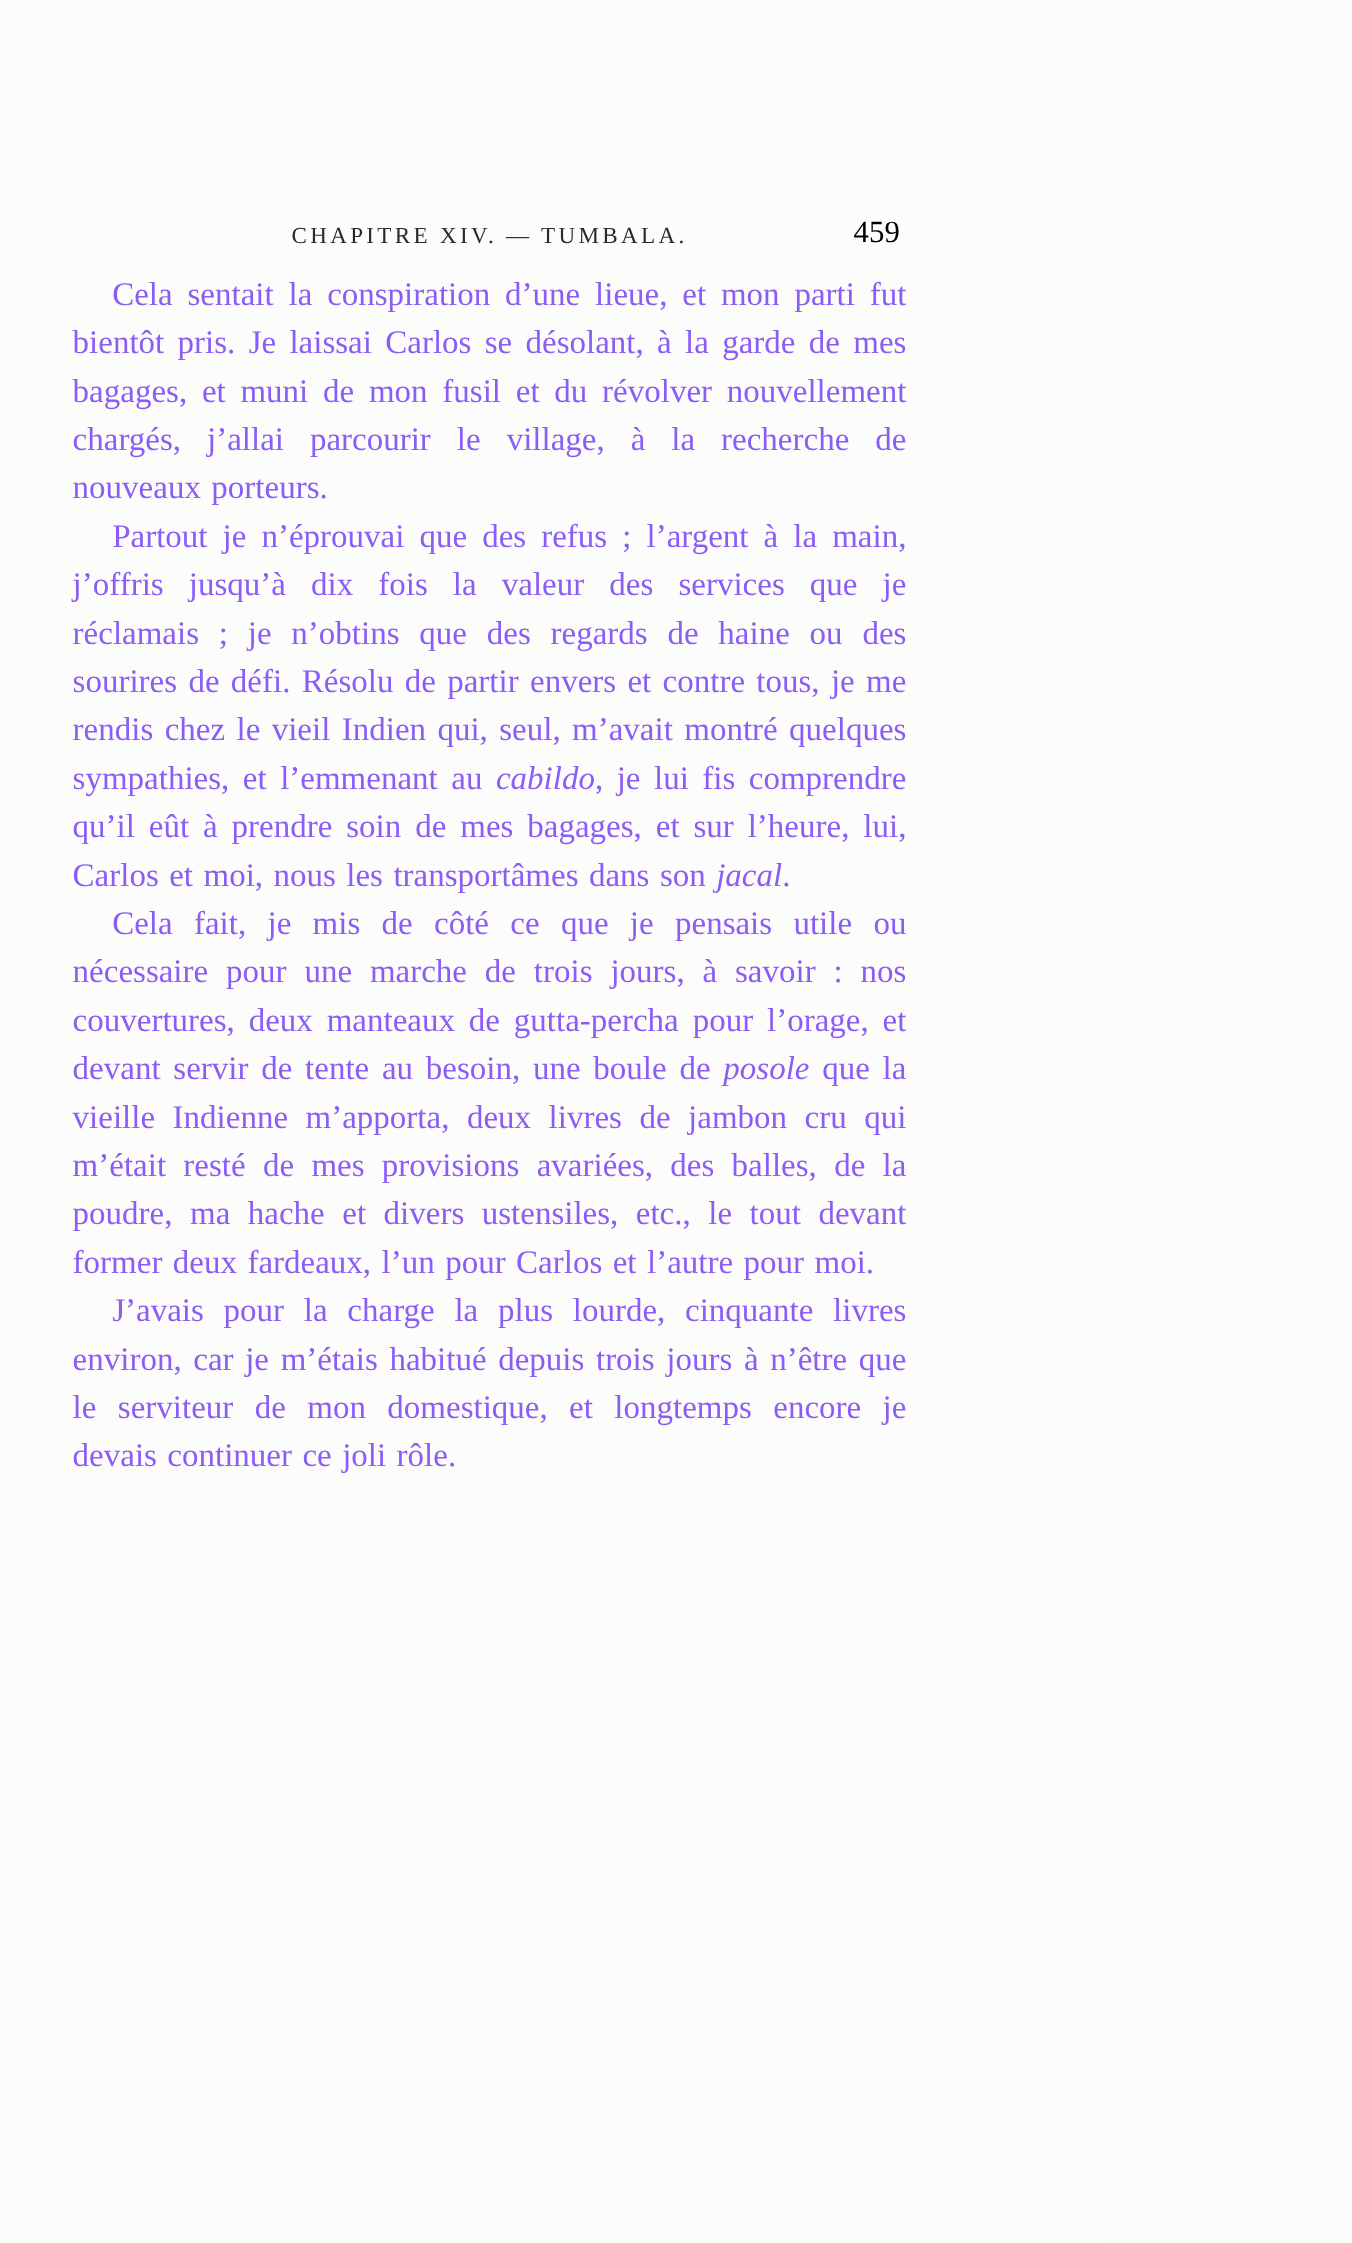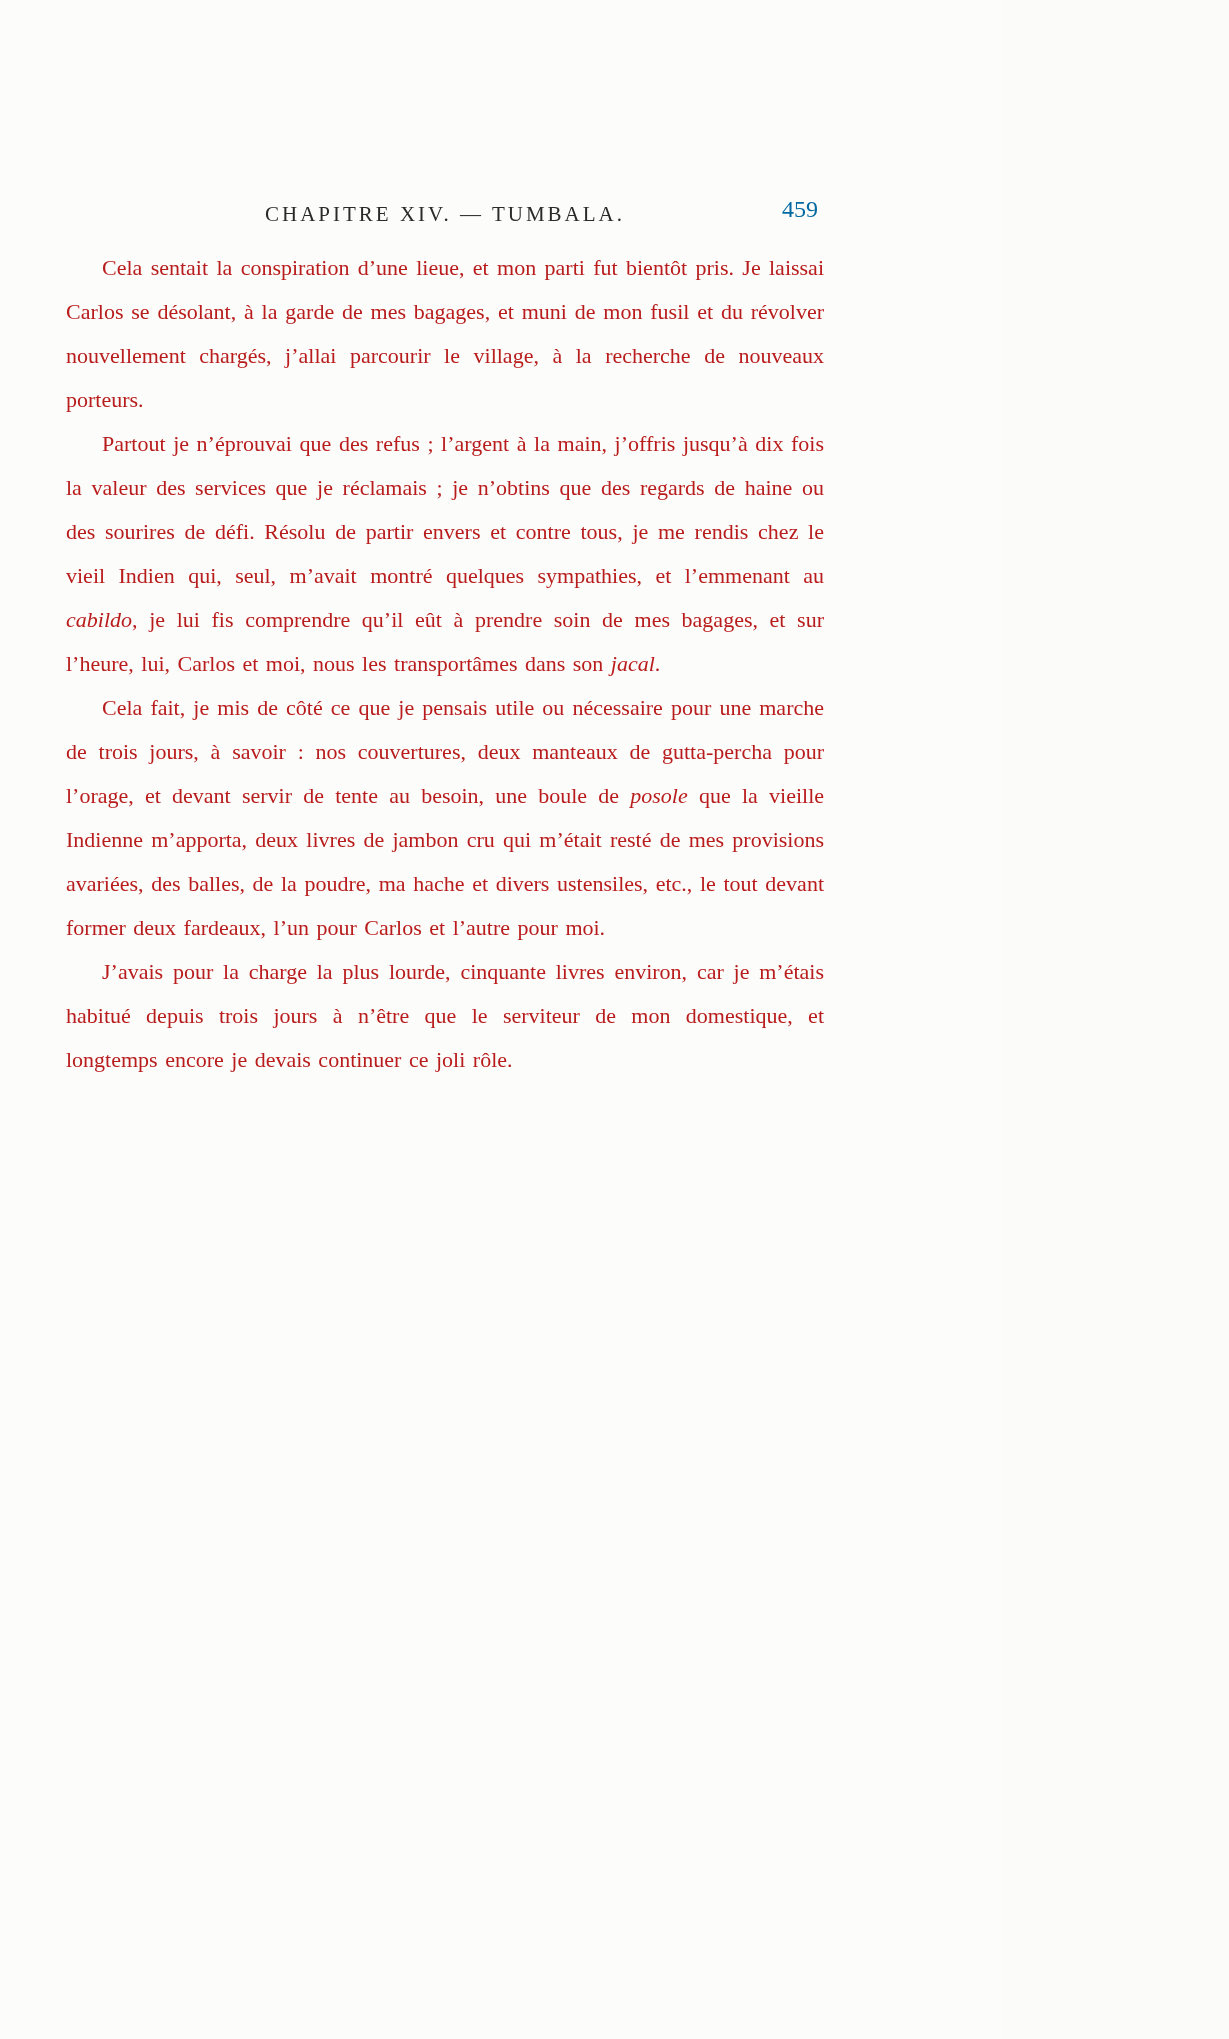--- a/index.html
+++ b/index.html
@@ -39,28 +39,28 @@
     text-align: center;
     font-size: 21px;
     letter-spacing: 3px;
     color: #2a2a2a;
     padding-top: 6px;
   }
   .page-number {
     position: absolute;
     right: 6px;
     top: 0;
-    font-size: 24px;
-    color: #0369a1;
+    font-size: 28px;
+    color: #000000;
   }
   .page-body {
-    font-size: 22px;
+    font-size: 30px;
     line-height: 44px;
     text-align: justify;
-    color: #b91c1c;
+    color: #8b5cf6;
     font-family: Liberation Serif, serif;
   }
   .page-body p {
     margin: 0;
     text-indent: 36px;
     word-spacing: 2px;
   }
   .page-body em {
     font-style: italic;
   }

